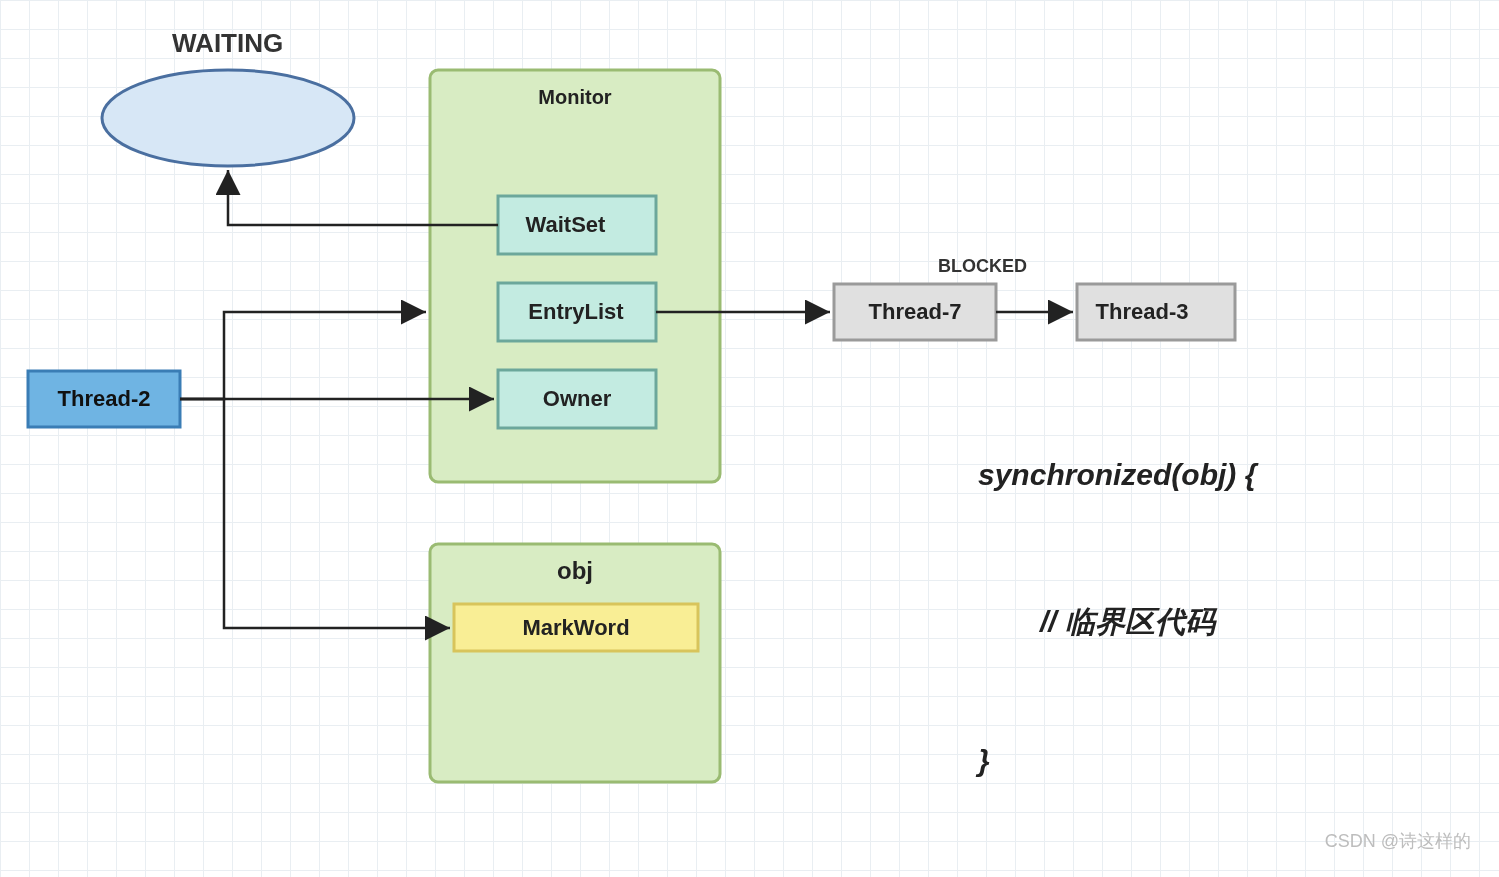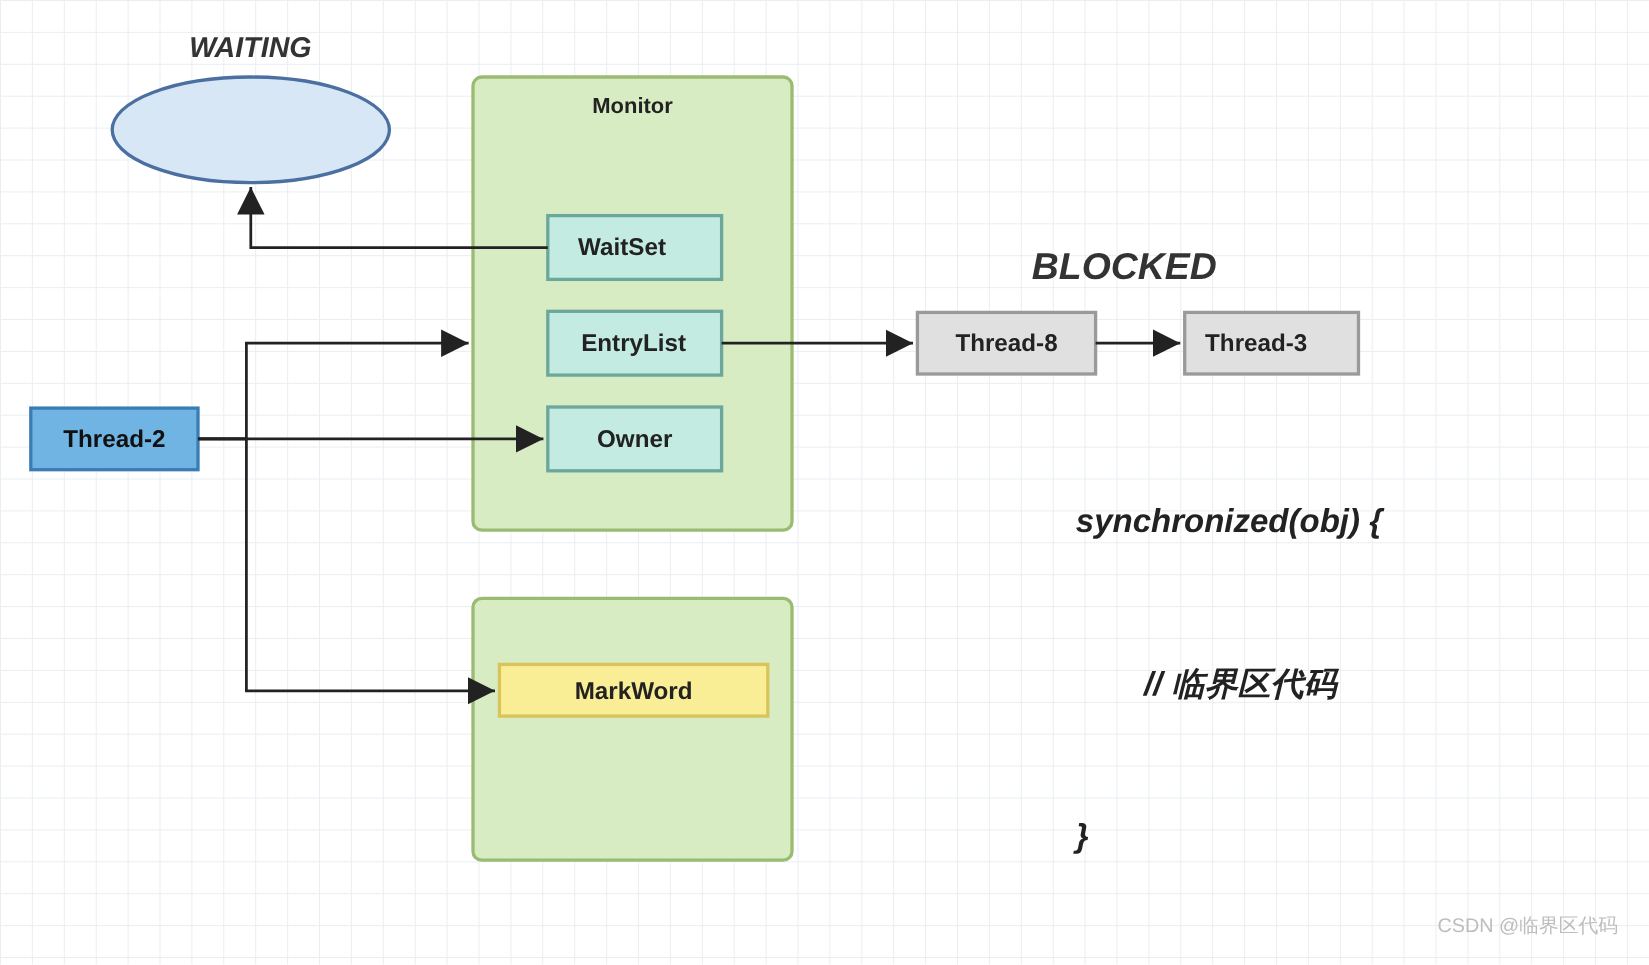--- a/index.html
+++ b/index.html
@@ -2,21 +2,21 @@
 <html><head>
 <meta charset="utf-8">
 <style>
   html,body{margin:0;padding:0;width:1499px;height:877px;overflow:hidden;font-family:"Microsoft YaHei","Segoe UI",Arial,sans-serif}
   .canvas{position:relative;width:1499px;height:877px;background:#fff}
   
   .grid{position:absolute;inset:0;background-image:linear-gradient(#e9eef2 1px,transparent 1px),linear-gradient(90deg,#e9eef2 1px,transparent 1px);background-size:29px 29px}
   
   .box{position:absolute;display:flex;align-items:center;justify-content:center;font-weight:600;font-size:22px;color:#222;box-sizing:border-box}
   
-  .lbl{position:absolute;font-style:italic;font-weight:700;color:#333}
+  .lbl{position:absolute;font-weight:700;color:#333}
   .code{position:absolute;font-style:italic;font-weight:700;font-size:30px;color:#222}
   .wm{position:absolute;color:#bdbdbd;font-size:18px}
 </style>
 </head>
 <body>
 
 <div class="canvas">
   <div class="grid"></div>
 
   <svg width="1499" height="877" style="position:absolute;inset:0">
@@ -53,31 +53,32 @@
     <path d="M180 399 L494 399" fill="none" stroke="#222" stroke-width="2.5" marker-end="url(#ah)"></path>
 
     <path d="M180 399 L224 399 L224 628 L450 628" fill="none" stroke="#222" stroke-width="2.5" marker-end="url(#ah)"></path>
 
     <path d="M656 312 L830 312" fill="none" stroke="#222" stroke-width="2.5" marker-end="url(#ah)"></path>
 
     <path d="M996 312 L1073 312" fill="none" stroke="#222" stroke-width="2.5" marker-end="url(#ah)"></path>
   </svg>
 
   <div class="lbl" style="left:172px;top:28px;font-size:26px">WAITING</div>
-  <div class="lbl" style="left:938px;top:224px;font-size:34px">BLOCKED</div>
+  <div class="lbl" style="left:938px;top:256px;font-size:18px">BLOCKED</div>
 
   <div class="box" style="left:430px;top:82px;width:290px;height:30px;font-size:20px">Monitor</div>
   <div class="box" style="left:498px;top:196px;width:135px;height:58px">WaitSet</div>
   <div class="box" style="left:498px;top:283px;width:156px;height:58px">EntryList</div>
   <div class="box" style="left:498px;top:370px;width:158px;height:58px">Owner</div>
 
+  <div class="box" style="left:430px;top:556px;width:290px;height:30px;font-size:24px">obj</div>
   <div class="box" style="left:454px;top:604px;width:244px;height:47px">MarkWord</div>
 
   <div class="box" style="left:28px;top:371px;width:152px;height:56px;color:#111">Thread-2</div>
-  <div class="box" style="left:834px;top:284px;width:162px;height:56px">Thread-8</div>
+  <div class="box" style="left:834px;top:284px;width:162px;height:56px">Thread-7</div>
   <div class="box" style="left:1077px;top:284px;width:130px;height:56px">Thread-3</div>
 
   <div class="code" style="left:978px;top:458px">synchronized(obj) {</div>
   <div class="code" style="left:1040px;top:602px">// 临界区代码</div>
   <div class="code" style="left:978px;top:744px">}</div>
 
-  <div class="wm" style="right:28px;bottom:24px">CSDN @临界区代码</div>
+  <div class="wm" style="right:28px;bottom:24px">CSDN @诗这样的</div>
 </div>
 
 </body></html>

